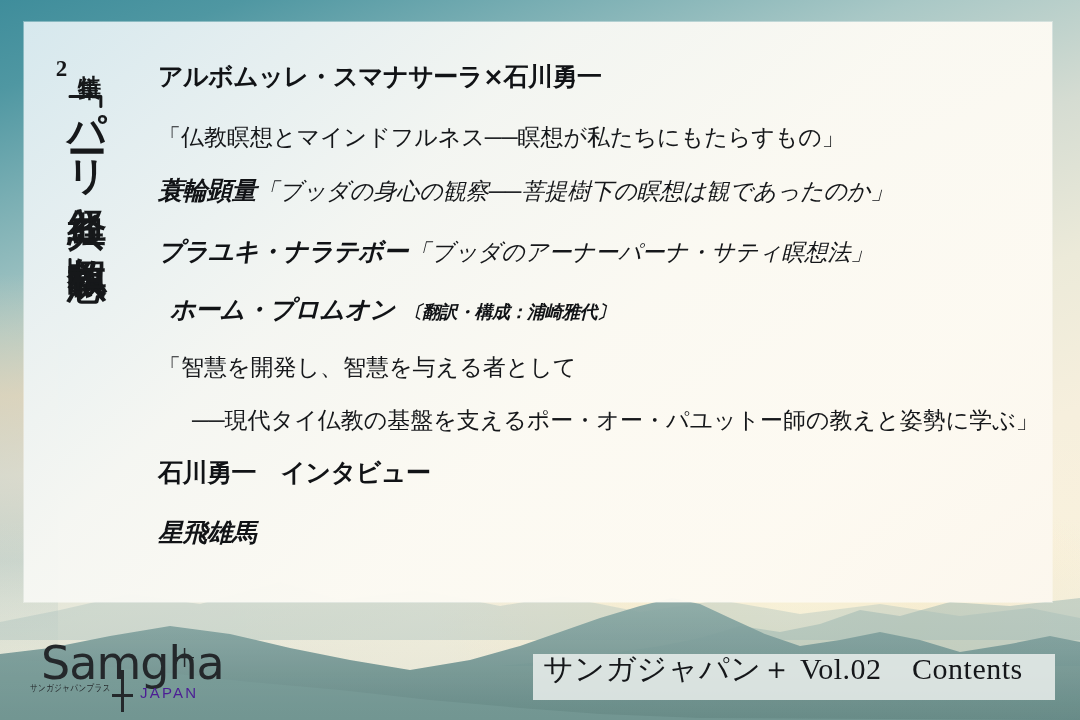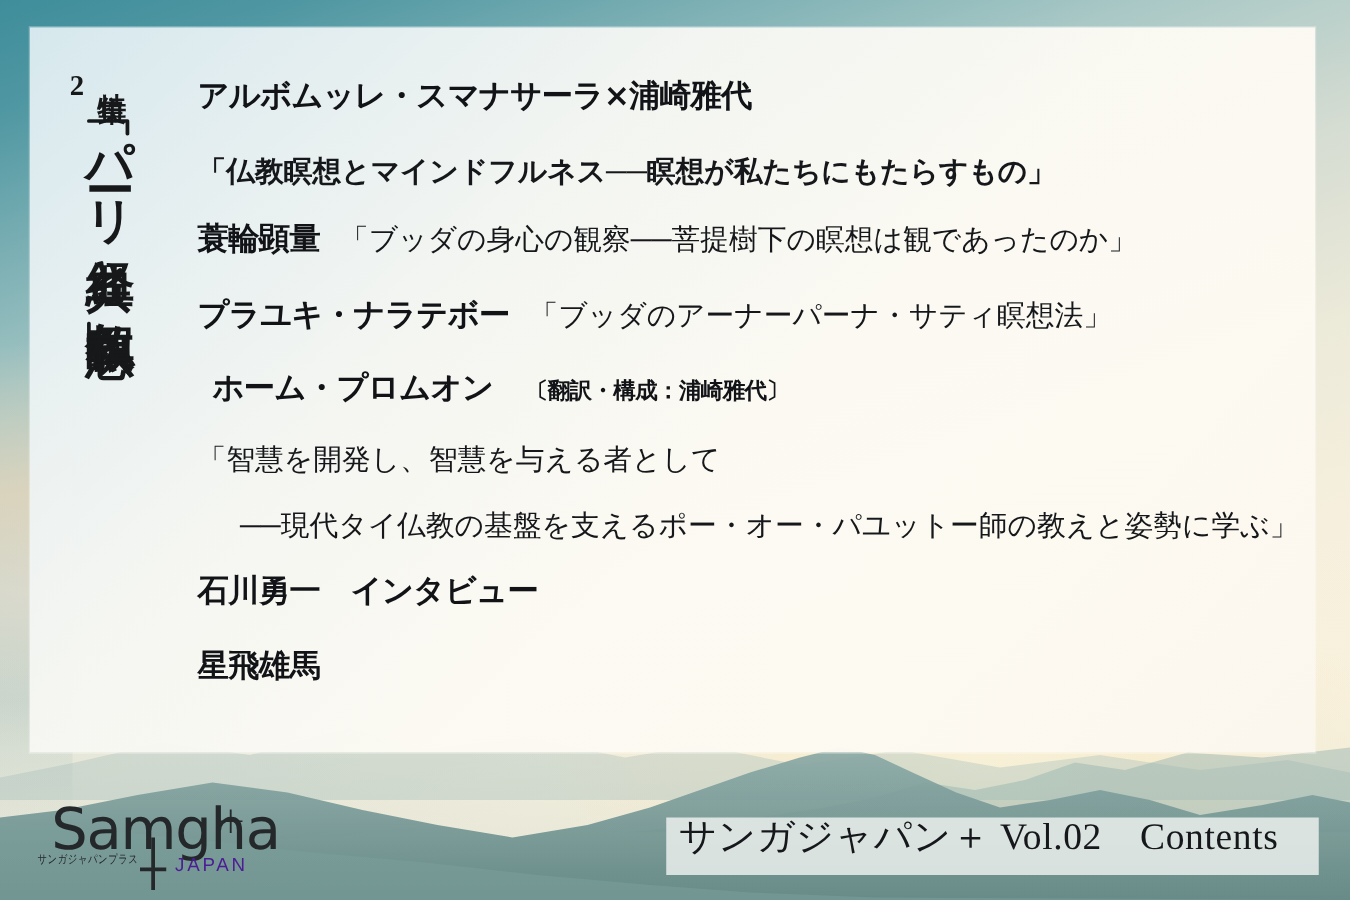--- a/index.html
+++ b/index.html
@@ -147,24 +147,24 @@
     color: #111316;
   }
   .e-title {
     font-family: "Liberation Serif", "DejaVu Serif", serif;
     font-size: 23px;
     letter-spacing: 0px;
     color: #15171a;
     line-height: 1.0;
   }
   .row { display: block; white-space: nowrap; }
-  .row-inline { display: flex; align-items: baseline; gap: 16px; white-space: nowrap; }
+  .row-inline { display: flex; align-items: baseline; gap: 0px; white-space: nowrap; font-style: italic; }
 
   .p-r1 { position:absolute; left:0;   top: 26px; }
-  .p-r2 { position:absolute; left:0;   top: 88px; font-weight: bold; }
+  .p-r2 { position:absolute; left:0;   top: 88px; }
   .p-r3 { position:absolute; left:0;   top: 140px; }
   .p-r4 { position:absolute; left:0;   top: 201px; }
   .p-r5 { position:absolute; left:12px;   top: 259px; }
   .p-r6 { position:absolute; left:0;   top: 318px; }
   .p-r7 { position:absolute; left:34px;top: 371px; }
   .p-r8 { position:absolute; left:0;   top: 422px; }
   .p-r9 { position:absolute; left:0;   top: 482px; }
 
   
   .footer-band {
@@ -285,21 +285,21 @@
   <div class="panel">
 
     <div class="vtitle">
       <div class="vtitle-sub">特集2</div>
       <div class="vtitle-main">「パーリ経典と仏教瞑想」</div>
     </div>
 
     <div class="entries">
 
       <div class="entry p-r1">
-        <div class="row e-name">アルボムッレ・スマナサーラ×浦崎雅代</div>
+        <div class="row e-name">アルボムッレ・スマナサーラ×石川勇一</div>
       </div>
       <div class="entry p-r2">
         <div class="row e-title">「仏教瞑想とマインドフルネス──瞑想が私たちにもたらすもの」</div>
       </div>
 
       <div class="entry p-r3 row-inline">
         <span class="e-name">蓑輪顕量</span>
         <span class="e-title">「ブッダの身心の観察──菩提樹下の瞑想は観であったのか」</span>
       </div>
 

